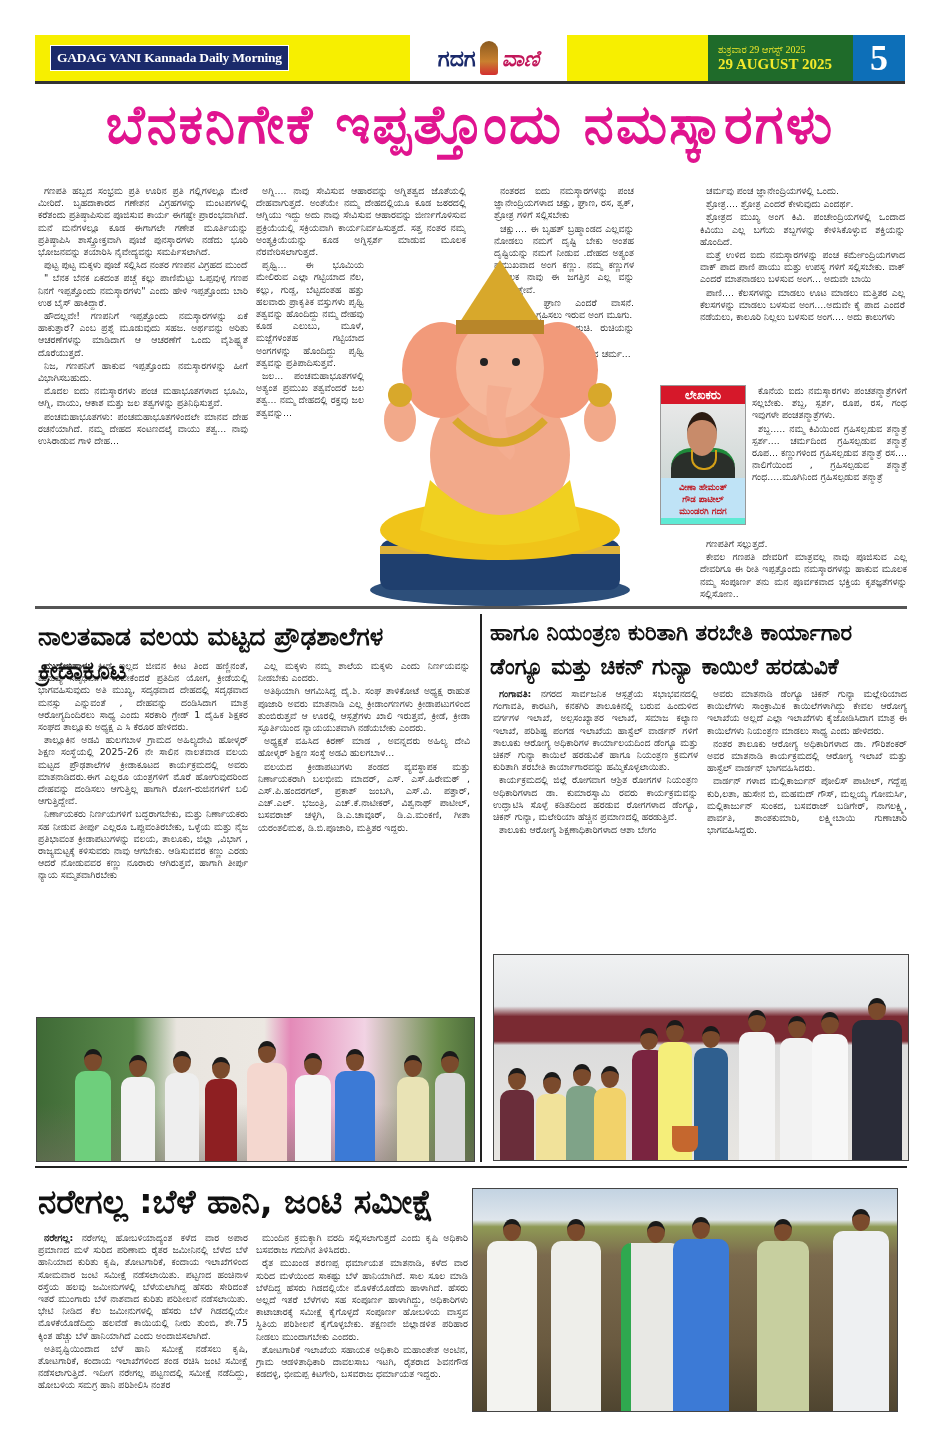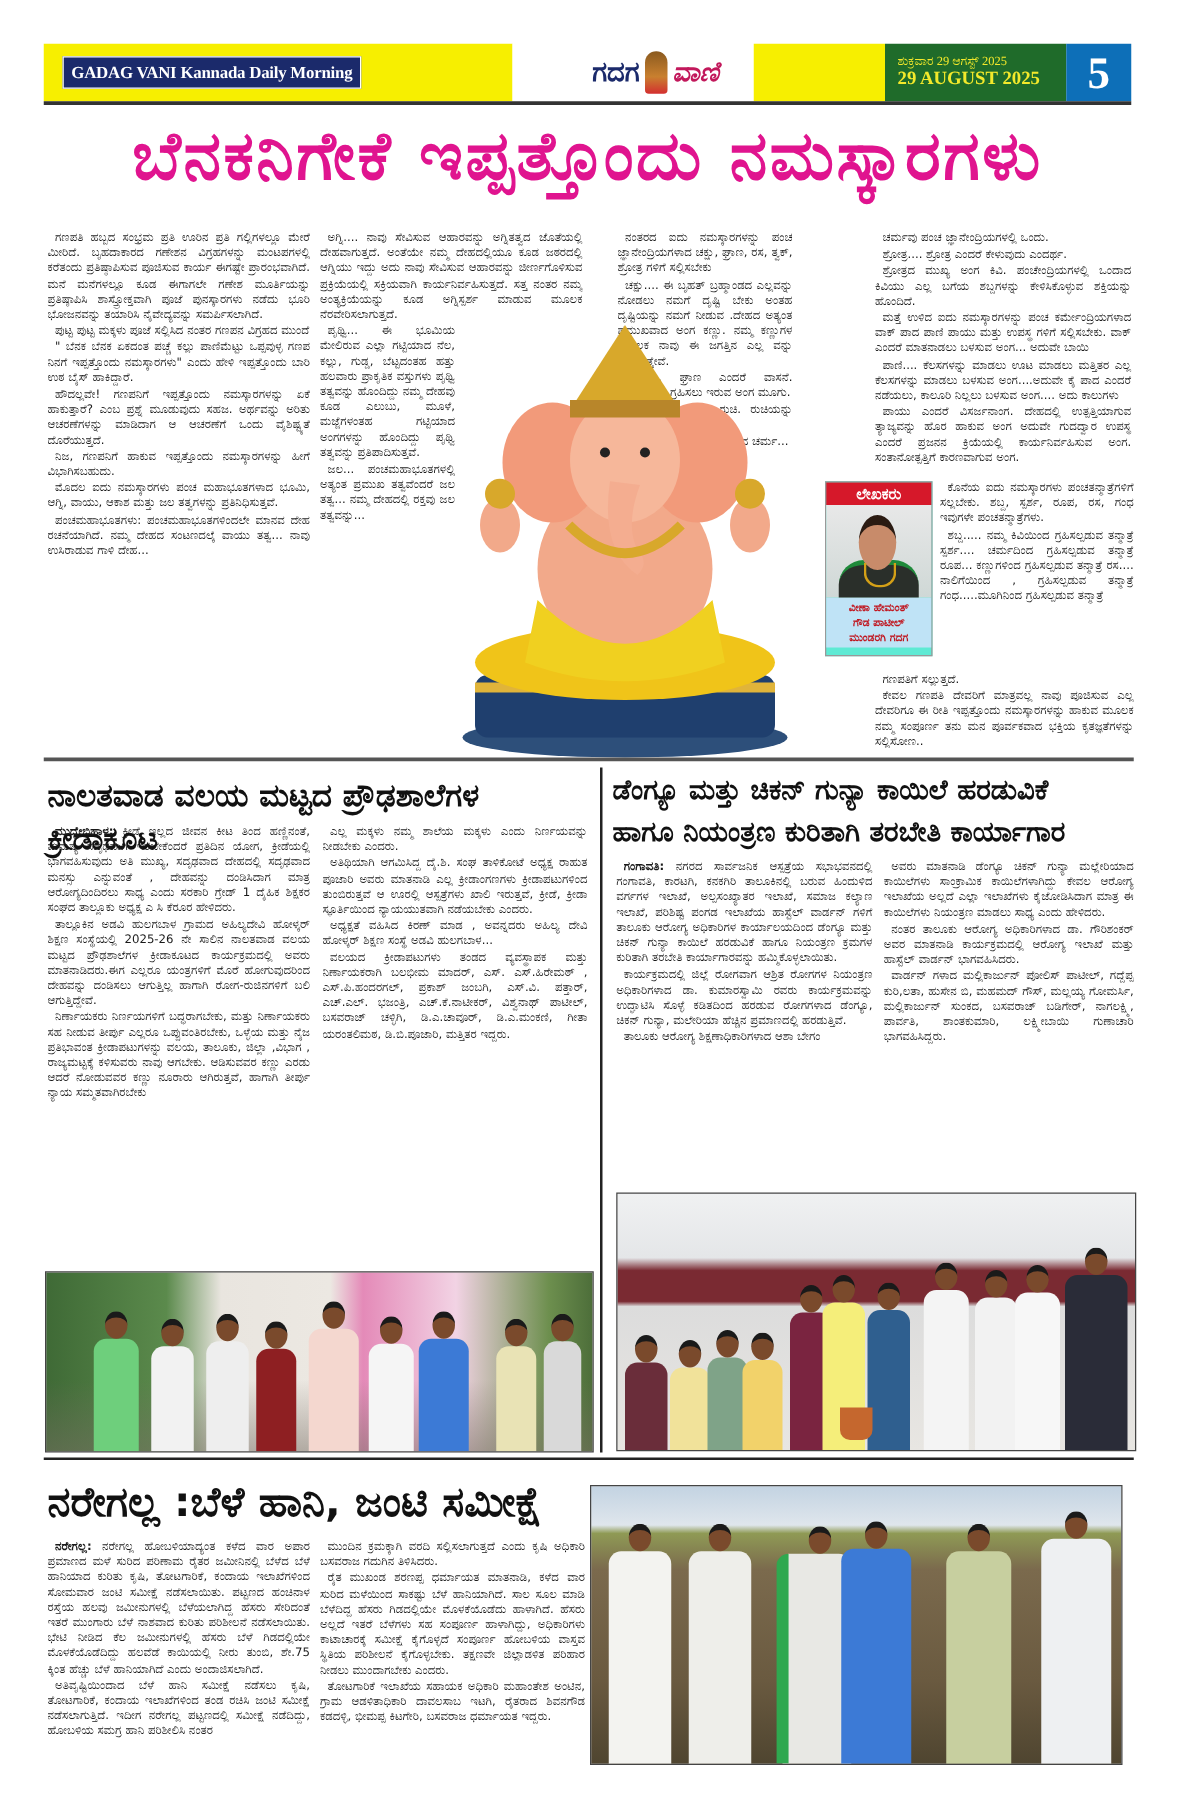--- a/index.html
+++ b/index.html
@@ -4,21 +4,21 @@
 <style>
   html, body { margin: 0; padding: 0; background: #ffffff; }
   body { width: 945px; height: 1446px; position: relative; overflow: hidden;
          font-family: "DejaVu Sans", sans-serif; color: #111; }
 
   
   .masthead { position: absolute; left: 35px; top: 35px; width: 870px; height: 46px; display: flex; }
   .mh-left { width: 375px; background: #f7ef00; display: flex; align-items: center; padding-left: 15px; box-sizing: border-box; }
   .mh-edition { background: #1b2a6b; color: #fff; font-family: "Liberation Serif", serif; font-weight: bold;
                 font-size: 13.5px; padding: 4px 6px; border: 1px solid #fff; letter-spacing: -0.2px; }
-  .mh-logo { width: 157px; background: #fff; display: flex; align-items: center; justify-content: center; gap: 4px; padding-left: 36px; }
+  .mh-logo { width: 157px; background: #fff; display: flex; align-items: center; justify-content: center; gap: 4px; }
   .logo-gadaga { font-size: 22px; color: #1b2a6b; font-weight: bold; font-family: "DejaVu Sans", sans-serif; }
   .logo-figure { width: 18px; height: 34px; border-radius: 9px 9px 3px 3px;
                  background: linear-gradient(#8a5a1f, #c9802f 60%, #d32f2f); }
   .logo-vani { font-size: 22px; color: #c2185b; font-weight: bold; font-style: italic; }
   .mh-yellow { flex: 1; background: #f7ef00; }
   .mh-date { width: 145px; background: #1f6b2a; color: #f3e92b; font-family: "Liberation Serif", serif;
              display: flex; flex-direction: column; justify-content: center; padding-left: 10px; box-sizing: border-box; }
   .mh-date .kn { font-size: 10px; }
   .mh-date .en { font-size: 15px; font-weight: bold; }
   .mh-page { width: 52px; background: #0d6fb8; color: #fff; font-family: "Liberation Serif", serif; font-weight: bold;
@@ -108,21 +108,20 @@
   <p>ರಸ.... ರಸ ಎಂದರೆ ರುಚಿ. ರುಚಿಯನ್ನು ಗ್ರಹಿಸುವ ಅಂಗ ನಾಲಗೆ.</p>
   <p>ತ್ವಕ್.... ದೇಹದ ಮೇಲ್ಪದರವಾದ ಚರ್ಮ...</p>
 </div>
 
 <div class="col" style="left:700px; top:185px; width:205px; height:200px;">
   <p>ಚರ್ಮವು ಪಂಚ ಜ್ಞಾನೇಂದ್ರಿಯಗಳಲ್ಲಿ ಒಂದು.</p>
   <p>ಶ್ರೋತ್ರ.... ಶ್ರೋತ್ರ ಎಂದರೆ ಕೇಳುವುದು ಎಂದರ್ಥ.</p>
   <p>ಶ್ರೋತ್ರದ ಮುಖ್ಯ ಅಂಗ ಕಿವಿ. ಪಂಚೇಂದ್ರಿಯಗಳಲ್ಲಿ ಒಂದಾದ ಕಿವಿಯು ಎಲ್ಲ ಬಗೆಯ ಶಬ್ದಗಳನ್ನು ಕೇಳಿಸಿಕೊಳ್ಳುವ ಶಕ್ತಿಯನ್ನು ಹೊಂದಿದೆ.</p>
   <p>ಮತ್ತೆ ಉಳಿದ ಐದು ನಮಸ್ಕಾರಗಳನ್ನು ಪಂಚ ಕರ್ಮೇಂದ್ರಿಯಗಳಾದ ವಾಕ್ ಪಾದ ಪಾಣಿ ಪಾಯು ಮತ್ತು ಉಪಸ್ಥ ಗಳಿಗೆ ಸಲ್ಲಿಸಬೇಕು. ವಾಕ್ ಎಂದರೆ ಮಾತನಾಡಲು ಬಳಸುವ ಅಂಗ... ಅದುವೇ ಬಾಯಿ</p>
   <p>ಪಾಣಿ.... ಕೆಲಸಗಳನ್ನು ಮಾಡಲು ಊಟ ಮಾಡಲು ಮತ್ತಿತರ ಎಲ್ಲ ಕೆಲಸಗಳನ್ನು ಮಾಡಲು ಬಳಸುವ ಅಂಗ....ಅದುವೇ ಕೈ ಪಾದ ಎಂದರೆ ನಡೆಯಲು, ಕಾಲೂರಿ ನಿಲ್ಲಲು ಬಳಸುವ ಅಂಗ.... ಅದು ಕಾಲುಗಳು</p>
-  <p>ಪಾಯು ಎಂದರೆ ವಿಸರ್ಜನಾಂಗ. ದೇಹದಲ್ಲಿ ಉತ್ಪತ್ತಿಯಾಗುವ ತ್ಯಾಜ್ಯವನ್ನು ಹೊರ ಹಾಕುವ ಅಂಗ ಅದುವೇ ಗುದದ್ವಾರ ಉಪಸ್ಥ ಎಂದರೆ ಪ್ರಜನನ ಕ್ರಿಯೆಯಲ್ಲಿ ಕಾರ್ಯನಿರ್ವಹಿಸುವ ಅಂಗ. ಸಂತಾನೋತ್ಪತ್ತಿಗೆ ಕಾರಣವಾಗುವ ಅಂಗ.</p>
 </div>
 
 <div class="col" style="left:752px; top:385px; width:155px; height:150px;">
   <p>ಕೊನೆಯ ಐದು ನಮಸ್ಕಾರಗಳು ಪಂಚತನ್ಮಾತ್ರೆಗಳಿಗೆ ಸಲ್ಲಬೇಕು. ಶಬ್ದ, ಸ್ಪರ್ಶ, ರೂಪ, ರಸ, ಗಂಧ ಇವುಗಳೇ ಪಂಚತನ್ಮಾತ್ರೆಗಳು.</p>
   <p>ಶಬ್ದ..... ನಮ್ಮ ಕಿವಿಯಿಂದ ಗ್ರಹಿಸಲ್ಪಡುವ ತನ್ಮಾತ್ರೆ ಸ್ಪರ್ಶ.... ಚರ್ಮದಿಂದ ಗ್ರಹಿಸಲ್ಪಡುವ ತನ್ಮಾತ್ರೆ ರೂಪ... ಕಣ್ಣುಗಳಿಂದ ಗ್ರಹಿಸಲ್ಪಡುವ ತನ್ಮಾತ್ರೆ ರಸ.... ನಾಲಿಗೆಯಿಂದ , ಗ್ರಹಿಸಲ್ಪಡುವ ತನ್ಮಾತ್ರೆ ಗಂಧ.....ಮೂಗಿನಿಂದ ಗ್ರಹಿಸಲ್ಪಡುವ ತನ್ಮಾತ್ರೆ</p>
 </div>
 
 <div class="col" style="left:700px; top:538px; width:207px; height:62px;">
   <p>ಗಣಪತಿಗೆ ಸಲ್ಲುತ್ತದೆ.</p>
   <p>ಕೇವಲ ಗಣಪತಿ ದೇವರಿಗೆ ಮಾತ್ರವಲ್ಲ ನಾವು ಪೂಜಿಸುವ ಎಲ್ಲ ದೇವರಿಗೂ ಈ ರೀತಿ ಇಪ್ಪತ್ತೊಂದು ನಮಸ್ಕಾರಗಳನ್ನು ಹಾಕುವ ಮೂಲಕ ನಮ್ಮ ಸಂಪೂರ್ಣ ತನು ಮನ ಪೂರ್ವಕವಾದ ಭಕ್ತಿಯ ಕೃತಜ್ಞತೆಗಳನ್ನು ಸಲ್ಲಿಸೋಣ..</p>
@@ -187,22 +186,22 @@
   <div class="person" style="left:128px; width:34px; height:88px; background:#eeeeee;"></div>
   <div class="person" style="left:168px; width:32px; height:82px; background:#8e1f22;"></div>
   <div class="person" style="left:210px; width:40px; height:98px; background:#f4d7cf;"></div>
   <div class="person" style="left:258px; width:36px; height:86px; background:#f5f5f5;"></div>
   <div class="person" style="left:298px; width:40px; height:90px; background:#3c7ad6;"></div>
   <div class="person" style="left:360px; width:32px; height:84px; background:#e9e3b5;"></div>
   <div class="person" style="left:398px; width:30px; height:88px; background:#d9d9d9;"></div>
 </div>
 
 <div class="sec-headline" style="left:490px; top:616px; width:420px; font-size:22px; line-height:34px;">
+  <div>ಹಾಗೂ ನಿಯಂತ್ರಣ ಕುರಿತಾಗಿ ತರಬೇತಿ ಕಾರ್ಯಾಗಾರ</div>
   <div>ಡೆಂಗ್ಯೂ ಮತ್ತು ಚಿಕನ್ ಗುನ್ಯಾ ಕಾಯಿಲೆ ಹರಡುವಿಕೆ</div>
-  <div>ಹಾಗೂ ನಿಯಂತ್ರಣ ಕುರಿತಾಗಿ ತರಬೇತಿ ಕಾರ್ಯಾಗಾರ</div>
 </div>
 
 <div class="col" style="left:493px; top:688px; width:205px; height:260px;">
   <p><b class="dl">ಗಂಗಾವತಿ:</b> <span>ನಗರದ ಸಾರ್ವಜನಿಕ ಆಸ್ಪತ್ರೆಯ ಸಭಾಭವನದಲ್ಲಿ ಗಂಗಾವತಿ, ಕಾರಟಗಿ, ಕನಕಗಿರಿ ತಾಲೂಕಿನಲ್ಲಿ ಬರುವ ಹಿಂದುಳಿದ ವರ್ಗಗಳ ಇಲಾಖೆ, ಅಲ್ಪಸಂಖ್ಯಾತರ ಇಲಾಖೆ, ಸಮಾಜ ಕಲ್ಯಾಣ ಇಲಾಖೆ, ಪರಿಶಿಷ್ಟ ಪಂಗಡ ಇಲಾಖೆಯ ಹಾಸ್ಟೆಲ್ ವಾರ್ಡನ್ ಗಳಿಗೆ ತಾಲೂಕು ಆರೋಗ್ಯ ಅಧಿಕಾರಿಗಳ ಕಾರ್ಯಾಲಯದಿಂದ ಡೆಂಗ್ಯೂ ಮತ್ತು ಚಿಕನ್ ಗುನ್ಯಾ ಕಾಯಿಲೆ ಹರಡುವಿಕೆ ಹಾಗೂ ನಿಯಂತ್ರಣ ಕ್ರಮಗಳ ಕುರಿತಾಗಿ ತರಬೇತಿ ಕಾರ್ಯಾಗಾರವನ್ನು ಹಮ್ಮಿಕೊಳ್ಳಲಾಯಿತು.</span></p>
   <p>ಕಾರ್ಯಕ್ರಮದಲ್ಲಿ ಜಿಲ್ಲೆ ರೋಗವಾಗ ಆಶ್ರಿತ ರೋಗಗಳ ನಿಯಂತ್ರಣ ಅಧಿಕಾರಿಗಳಾದ ಡಾ. ಕುಮಾರಸ್ವಾಮಿ ರವರು ಕಾರ್ಯಕ್ರಮವನ್ನು ಉದ್ಘಾಟಿಸಿ ಸೊಳ್ಳೆ ಕಡಿತದಿಂದ ಹರಡುವ ರೋಗಗಳಾದ ಡೆಂಗ್ಯೂ, ಚಿಕನ್ ಗುನ್ಯಾ, ಮಲೇರಿಯಾ ಹೆಚ್ಚಿನ ಪ್ರಮಾಣದಲ್ಲಿ ಹರಡುತ್ತಿವೆ.</p>
   <p>ತಾಲೂಕು ಆರೋಗ್ಯ ಶಿಕ್ಷಣಾಧಿಕಾರಿಗಳಾದ ಆಶಾ ಬೇಗಂ</p>
 </div>
 <div class="col" style="left:707px; top:688px; width:200px; height:260px;">
   <p>ಅವರು ಮಾತನಾಡಿ ಡೆಂಗ್ಯೂ ಚಿಕನ್ ಗುನ್ಯಾ ಮಲ್ಲೇರಿಯಾದ ಕಾಯಿಲೆಗಳು ಸಾಂಕ್ರಾಮಿಕ ಕಾಯಿಲೆಗಳಾಗಿದ್ದು ಕೇವಲ ಆರೋಗ್ಯ ಇಲಾಖೆಯ ಅಲ್ಲದೆ ಎಲ್ಲಾ ಇಲಾಖೆಗಳು ಕೈಜೋಡಿಸಿದಾಗ ಮಾತ್ರ ಈ ಕಾಯಿಲೆಗಳು ನಿಯಂತ್ರಣ ಮಾಡಲು ಸಾಧ್ಯ ಎಂದು ಹೇಳಿದರು.</p>
   <p>ನಂತರ ತಾಲೂಕು ಆರೋಗ್ಯ ಅಧಿಕಾರಿಗಳಾದ ಡಾ. ಗೌರಿಶಂಕರ್ ಅವರ ಮಾತನಾಡಿ ಕಾರ್ಯಕ್ರಮದಲ್ಲಿ ಆರೋಗ್ಯ ಇಲಾಖೆ ಮತ್ತು ಹಾಸ್ಟೆಲ್ ವಾರ್ಡನ್ ಭಾಗವಹಿಸಿದರು.</p>

